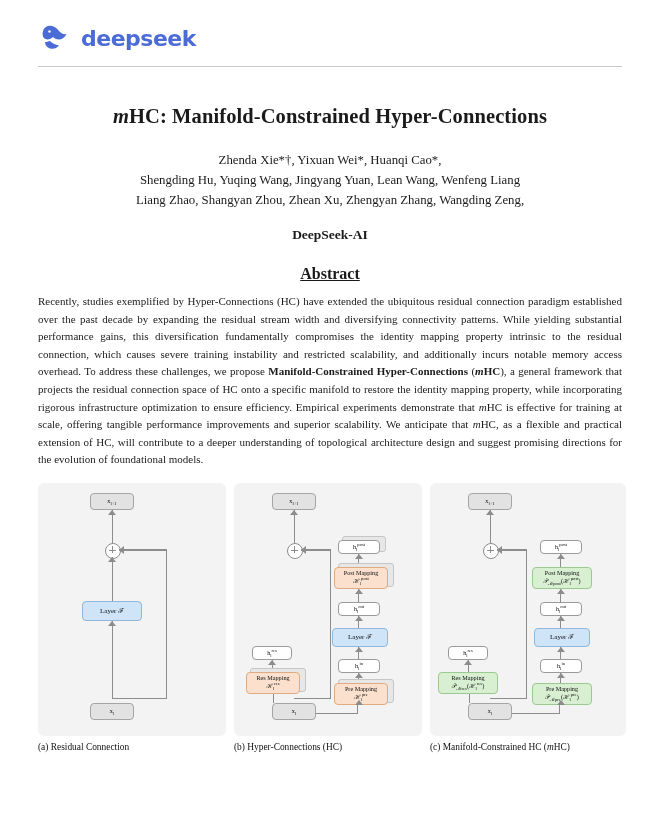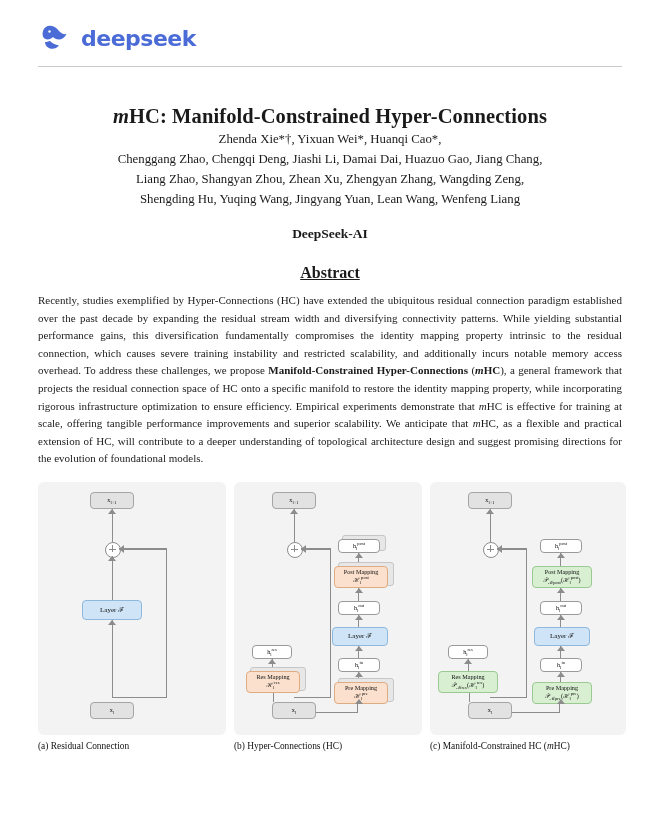--- a/index.html
+++ b/index.html
@@ -55,21 +55,21 @@
     font-weight: bold;
     margin-top: 38px;
     letter-spacing: 0.1px;
   }
   .title .it { font-style: italic; }
 
   .authors {
     text-align: center;
     font-size: 12.8px;
     line-height: 20px;
-    margin-top: 1px;
+    margin-top: 22px;
   }
   .affil {
     text-align: center;
     font-size: 13.5px;
     font-weight: bold;
     margin-top: 17px;
   }
 
   .abstract-head {
     text-align: center;
@@ -195,23 +195,22 @@
     <span class="brand-name">deepseek</span>
   </div>
   <div class="header-rule"></div>
 
   <div class="title">
     <span class="it">m</span><span>HC: Manifold-Constrained Hyper-Connections</span>
   </div>
 
   <div class="authors">
     <div>Zhenda Xie*†, Yixuan Wei*, Huanqi Cao*,</div>
-    <div>Chenggang Zhao, Chengqi Deng, Jiashi Li, Damai Dai, Huazuo Gao, Jiang Chang,</div>
+    <div>Shengding Hu, Yuqing Wang, Jingyang Yuan, Lean Wang, Wenfeng Liang</div>
     <div>Liang Zhao, Shangyan Zhou, Zhean Xu, Zhengyan Zhang, Wangding Zeng,</div>
-    <div>Shengding Hu, Yuqing Wang, Jingyang Yuan, Lean Wang, Wenfeng Liang</div>
   </div>
 
   <div class="affil">DeepSeek-AI</div>
 
   <div class="abstract-head">Abstract</div>
   <div class="abstract-body" id="abstract-text"><span>Recently, studies exemplified by Hyper-Connections (HC) have extended the ubiquitous residual connection paradigm established over the past decade by expanding the residual stream width and diversifying connectivity patterns. While yielding substantial performance gains, this diversification fundamentally compromises the identity mapping property intrinsic to the residual connection, which causes severe training instability and restricted scalability, and additionally incurs notable memory access overhead. To address these challenges, we propose </span><span style="font-weight: bold;">Manifold-Constrained Hyper-Connections</span><span> (</span><span style="font-weight: bold; font-style: italic;">m</span><span style="font-weight: bold;">HC</span><span>), a general framework that projects the residual connection space of HC onto a specific manifold to restore the identity mapping property, while incorporating rigorous infrastructure optimization to ensure efficiency. Empirical experiments demonstrate that </span><span style="font-style: italic;">m</span><span>HC is effective for training at scale, offering tangible performance improvements and superior scalability. We anticipate that </span><span style="font-style: italic;">m</span><span>HC, as a flexible and practical extension of HC, will contribute to a deeper understanding of topological architecture design and suggest promising directions for the evolution of foundational models.</span></div>
 
   <div class="figure">
 
     <div>

